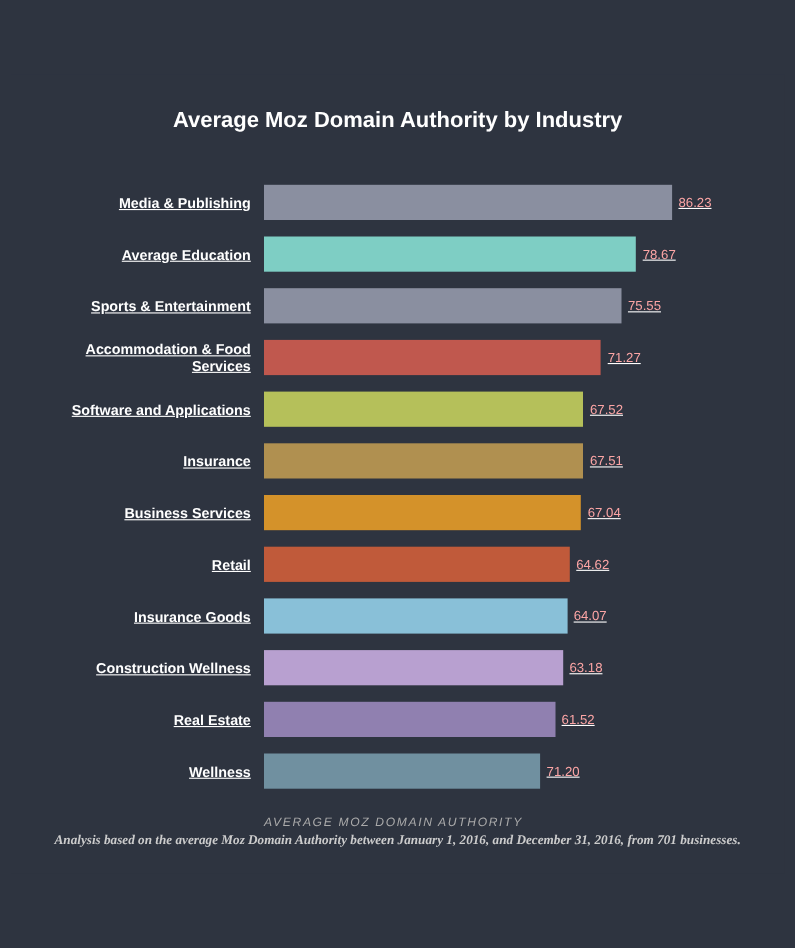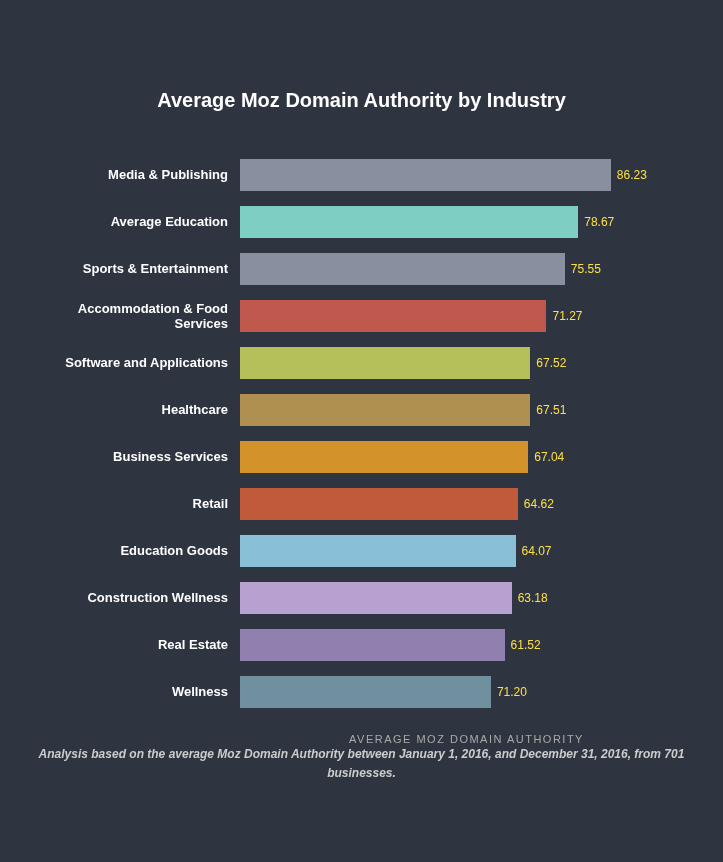--- a/index.html
+++ b/index.html
@@ -22,20 +22,21 @@
       text-align: center;
       font-size: 20px;
       font-weight: bold;
       color: #ffffff;
       margin-bottom: 42px;
     }
     .chart-area {
       display: flex;
       flex-direction: column;
       gap: 0px;
+      text-decoration: underline;
     }
     .bar-row {
       display: flex;
       align-items: center;
       height: 42px;
       margin-bottom: 5px;
     }
     .bar-label {
       width: 210px;
       text-align: right;
@@ -52,38 +53,40 @@
       position: relative;
     }
     .bar {
       height: 32px;
       display: flex;
       align-items: center;
     }
     .bar-value {
       margin-left: 6px;
       font-size: 12px;
-      color: #fde047;
+      color: #fca5a5;
       white-space: nowrap;
     }
     .x-axis-label {
-      text-align: center;
+      text-align: left;
       font-size: 11px;
       letter-spacing: 1.5px;
       color: #aaaaaa;
       margin-top: 15px;
       margin-left: 210px;
+      font-style: italic;
     }
     .footnote {
       text-align: center;
       font-size: 12px;
       font-style: italic;
       font-weight: bold;
       color: #cccccc;
       line-height: 1.6;
+      font-family: Liberation Serif, serif;
     }
   </style>
 </head>
 <body>
 
 <div class="chart-container">
   <div class="chart-title">Average Moz Domain Authority by Industry</div>
   <div class="chart-area">
   <div class="bar-row">
         <div class="bar-label">Media &amp; Publishing</div>
@@ -114,42 +117,42 @@
         </div>
       </div>
       <div class="bar-row">
         <div class="bar-label">Software and Applications</div>
         <div class="bar-wrapper">
           <div class="bar" style="width: 290.336px; background-color: rgb(181, 192, 90);"></div>
           <span class="bar-value">67.52</span>
         </div>
       </div>
       <div class="bar-row">
-        <div class="bar-label">Healthcare</div>
+        <div class="bar-label">Insurance</div>
         <div class="bar-wrapper">
           <div class="bar" style="width: 290.293px; background-color: rgb(176, 144, 80);"></div>
           <span class="bar-value">67.51</span>
         </div>
       </div>
       <div class="bar-row">
         <div class="bar-label">Business Services</div>
         <div class="bar-wrapper">
           <div class="bar" style="width: 288.272px; background-color: rgb(212, 146, 42);"></div>
           <span class="bar-value">67.04</span>
         </div>
       </div>
       <div class="bar-row">
         <div class="bar-label">Retail</div>
         <div class="bar-wrapper">
           <div class="bar" style="width: 277.866px; background-color: rgb(192, 90, 58);"></div>
           <span class="bar-value">64.62</span>
         </div>
       </div>
       <div class="bar-row">
-        <div class="bar-label">Education Goods</div>
+        <div class="bar-label">Insurance Goods</div>
         <div class="bar-wrapper">
           <div class="bar" style="width: 275.501px; background-color: rgb(137, 192, 216);"></div>
           <span class="bar-value">64.07</span>
         </div>
       </div>
       <div class="bar-row">
         <div class="bar-label">Construction Wellness</div>
         <div class="bar-wrapper">
           <div class="bar" style="width: 271.674px; background-color: rgb(184, 160, 208);"></div>
           <span class="bar-value">63.18</span>

